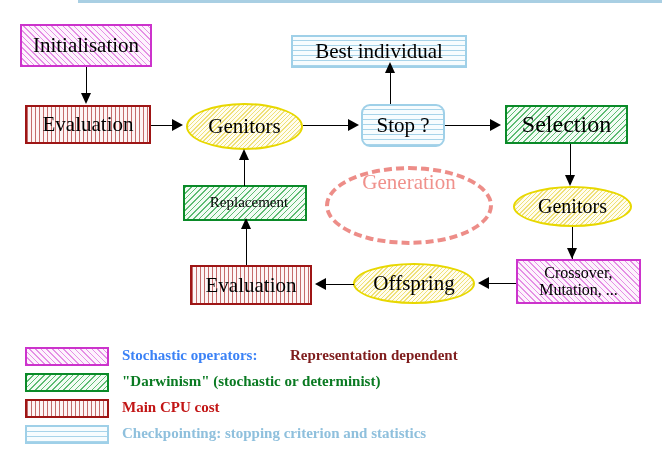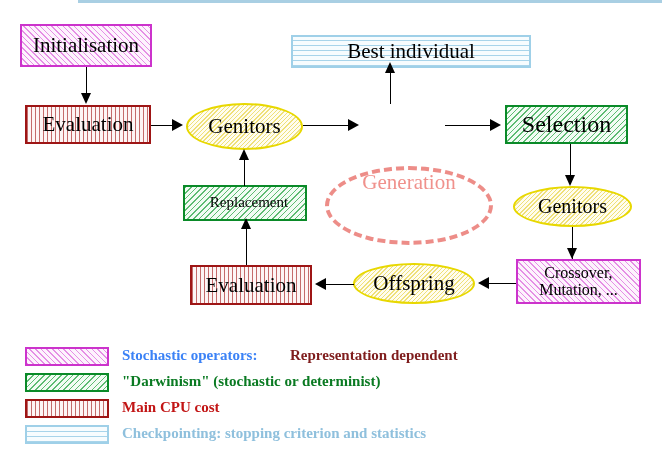--- a/index.html
+++ b/index.html
@@ -104,24 +104,27 @@
   </div>
 
   <div class="node f-red" style="left:25px;top:105px;width:126px;height:39px;font-size:21px;">
     <span>Evaluation</span>
   </div>
 
   <div class="node f-yellow ellipse" style="left:186px;top:103px;width:117px;height:47px;font-size:21px;">
     <span>Genitors</span>
   </div>
 
-  <div class="node f-blue" style="left:291px;top:35px;width:240px;height:33px;font-size:21px;">
+  <div class="node f-blue" style="left:291px;top:35px;width:176px;height:33px;font-size:21px;">
     <span>Best individual</span>
   </div>
 
+  <div class="node f-blue rounded" style="left:361px;top:104px;width:84px;height:43px;font-size:21px;">
+    <span>Stop ?</span>
+  </div>
 
   <div class="node f-green" style="left:505px;top:105px;width:123px;height:39px;font-size:24px;">
     <span>Selection</span>
   </div>
 
   <div class="node f-green" style="left:183px;top:185px;width:124px;height:36px;font-size:15px;padding-left:8px;">
     <span>Replacement</span>
   </div>
 
   <div class="gen-ellipse" style="left:325px;top:166px;width:168px;height:79px;font-size:21px;">

